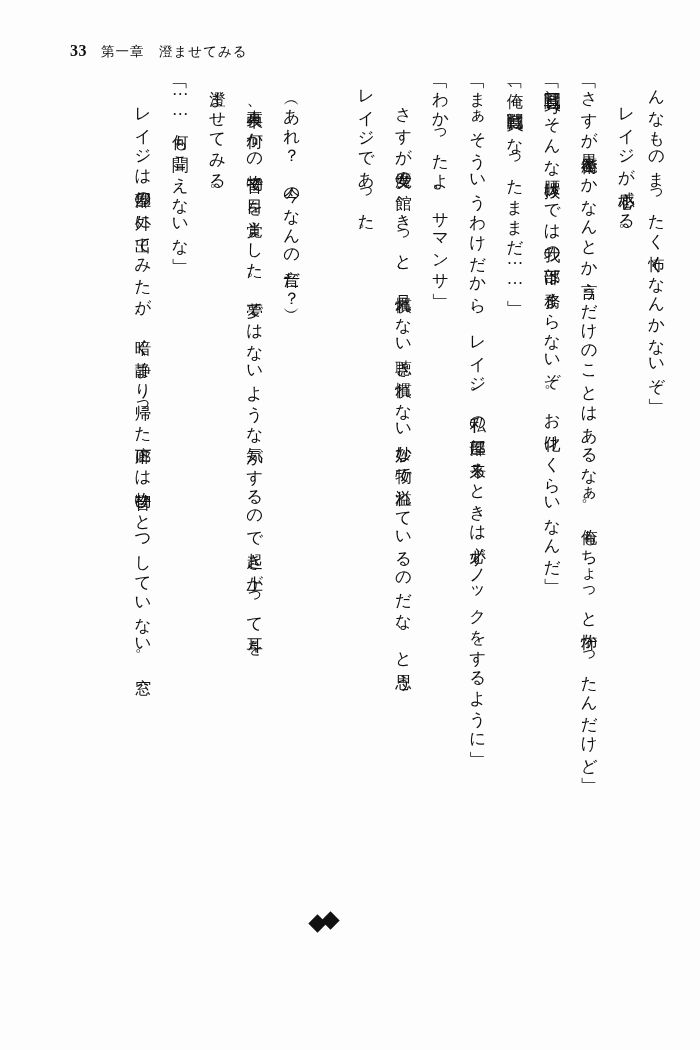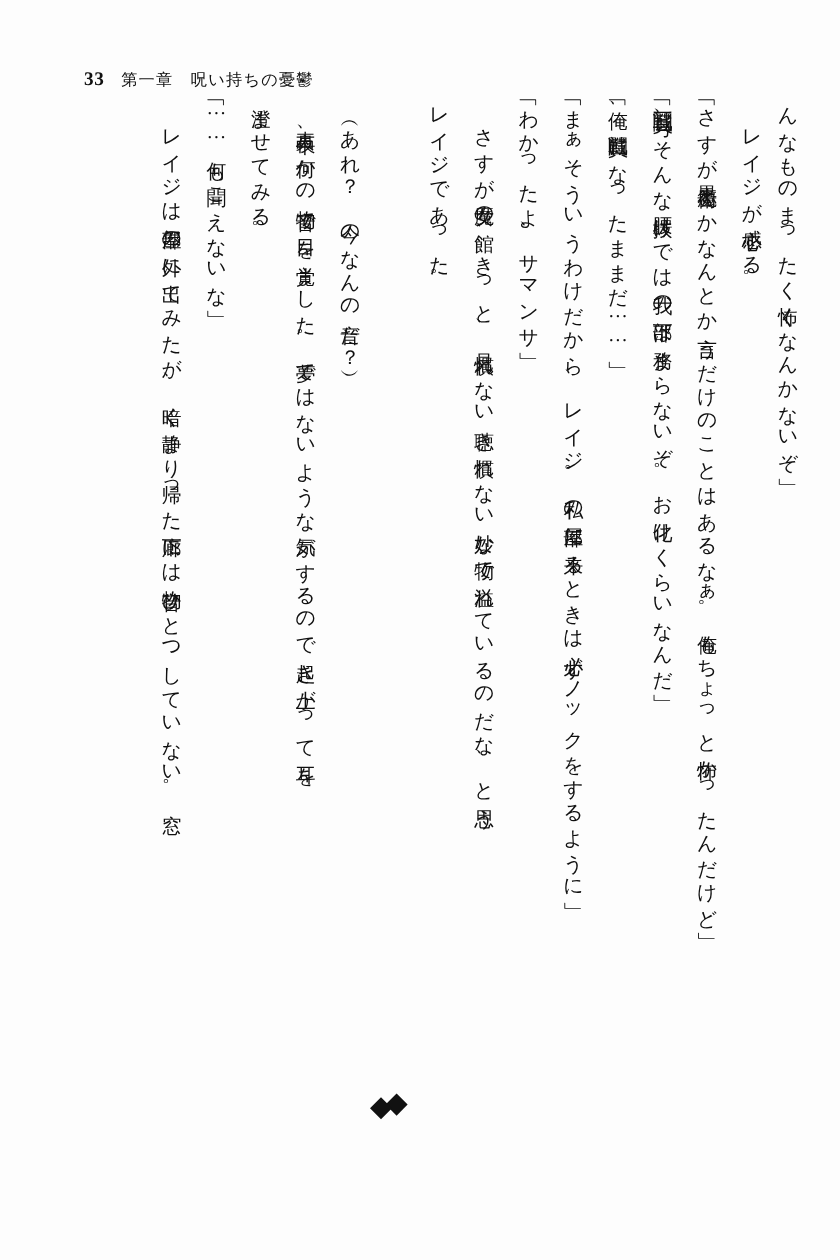--- a/index.html
+++ b/index.html
@@ -24,21 +24,20 @@
 
   
   .header {
     position: absolute;
     top: 42px;
     left: 70px;
     display: flex;
     align-items: baseline;
     gap: 14px;
     white-space: nowrap;
-    margin-top: 16px;
   }
   .folio {
     font-size: 16px;
     font-weight: bold;
     letter-spacing: 0.5px;
   }
   .chapter-title {
     font-size: 13.5px;
     letter-spacing: 1px;
   }
@@ -94,21 +93,21 @@
   .col { margin-left: 7.2px; }
   .col:first-child { margin-left: 0; }
 </style>
 </head>
 <body>
 
 <div class="page">
 
   <div class="header">
     <span class="folio">33</span>
-    <span class="chapter-title">第一章　呪い持ちの憂鬱</span>
+    <span class="chapter-title">第一章　澄ませてみる</span>
   </div>
 
   <div class="body-area">
       <div class="col">んなものまったく怖くなんかないぞ」</div>
       <div class="col">　レイジが感心する。</div>
       <div class="col">「さすが黒魔術とかなんとか言うだけのことはあるなぁ。俺もちょっと怖かったんだけど」</div>
       <div class="col">「戦闘員一号、そんな腰抜けでは我の部下は務まらないぞ。お化けくらいなんだ」</div>
       <div class="col">「俺、戦闘員になったままだ……」</div>
       <div class="col">「まぁそういうわけだから、レイジ。私の部屋に来るときは必ずノックをするように」</div>
       <div class="col">「わかったよ、サマンサ」</div>

